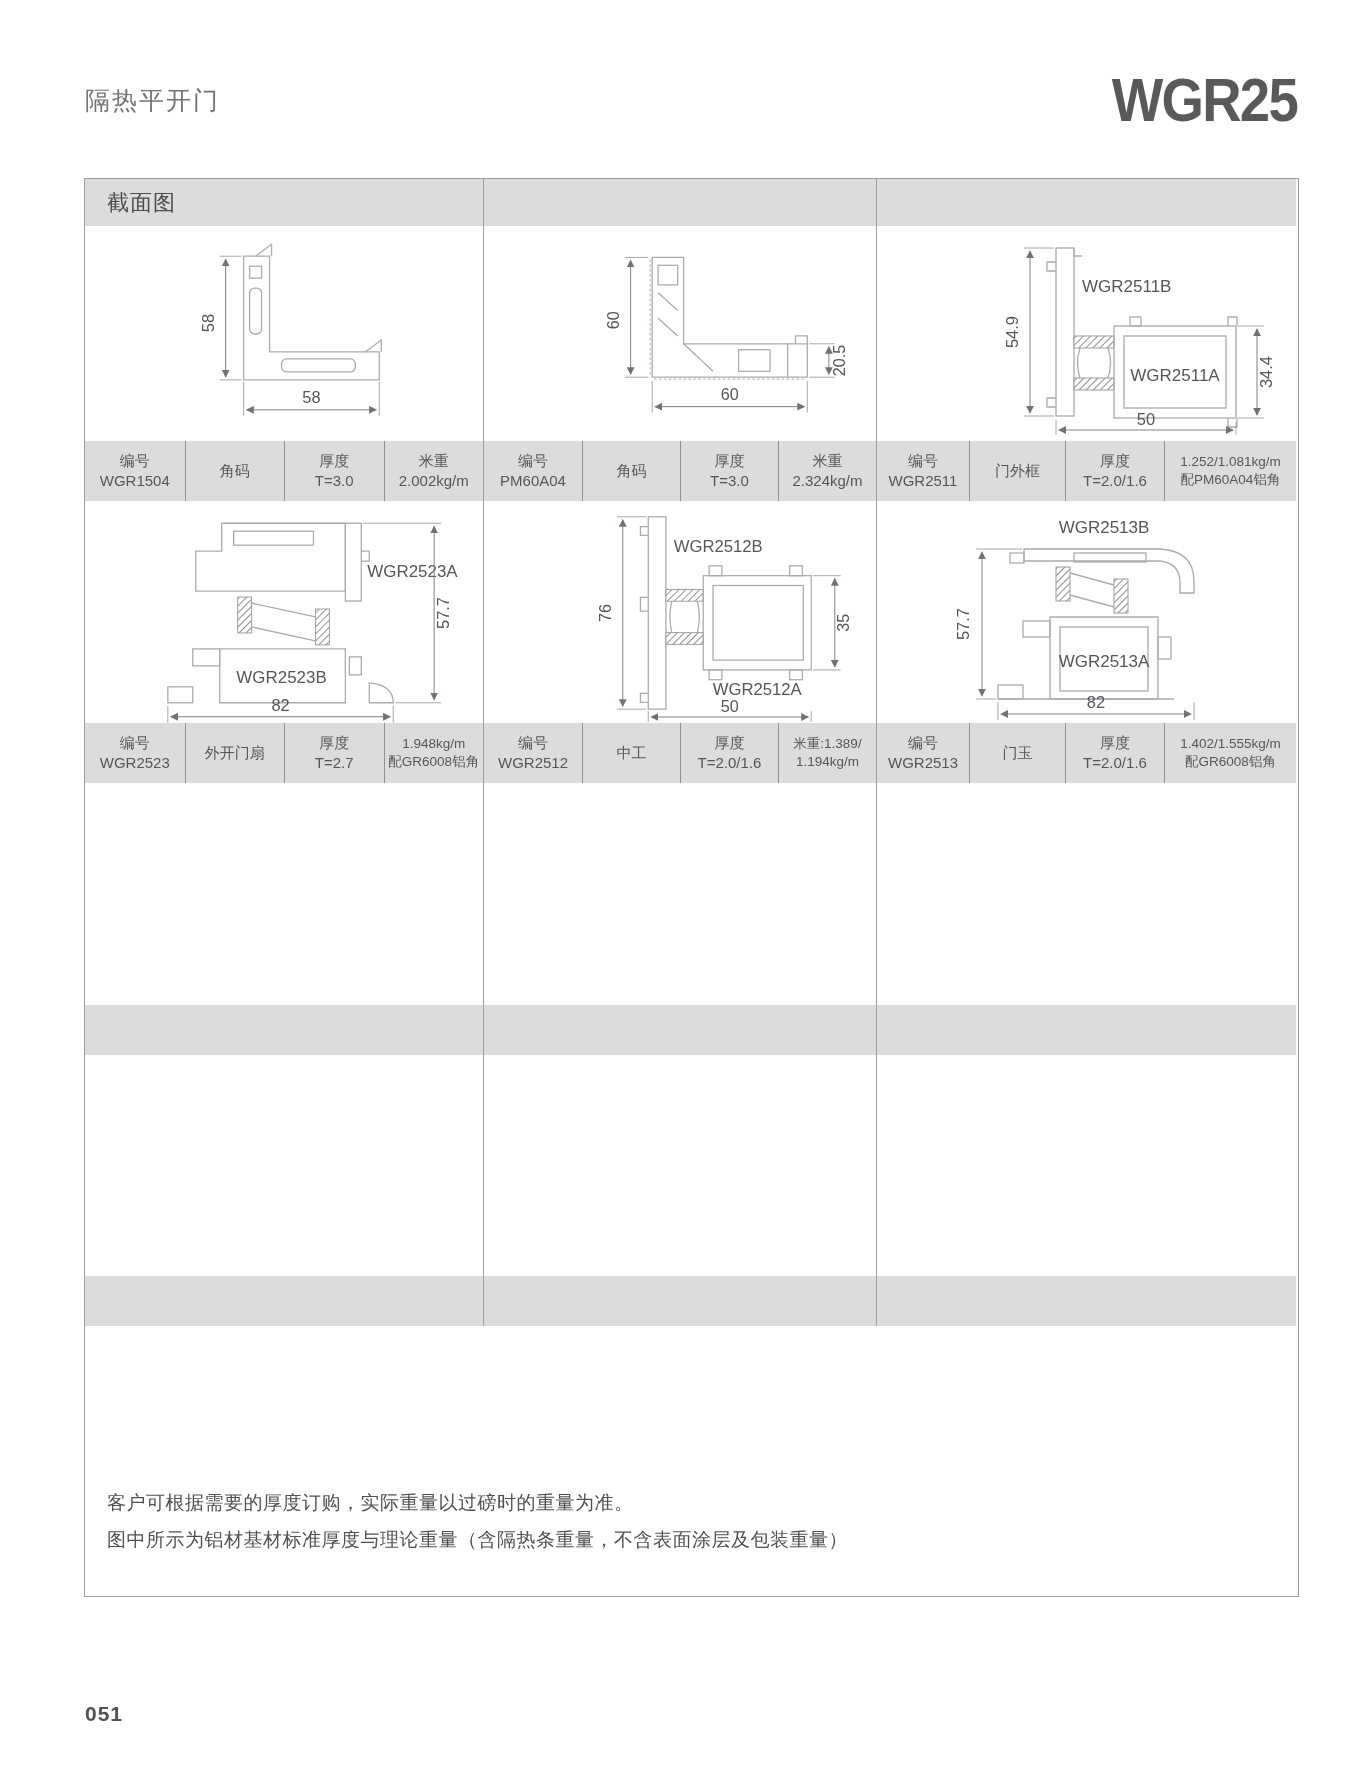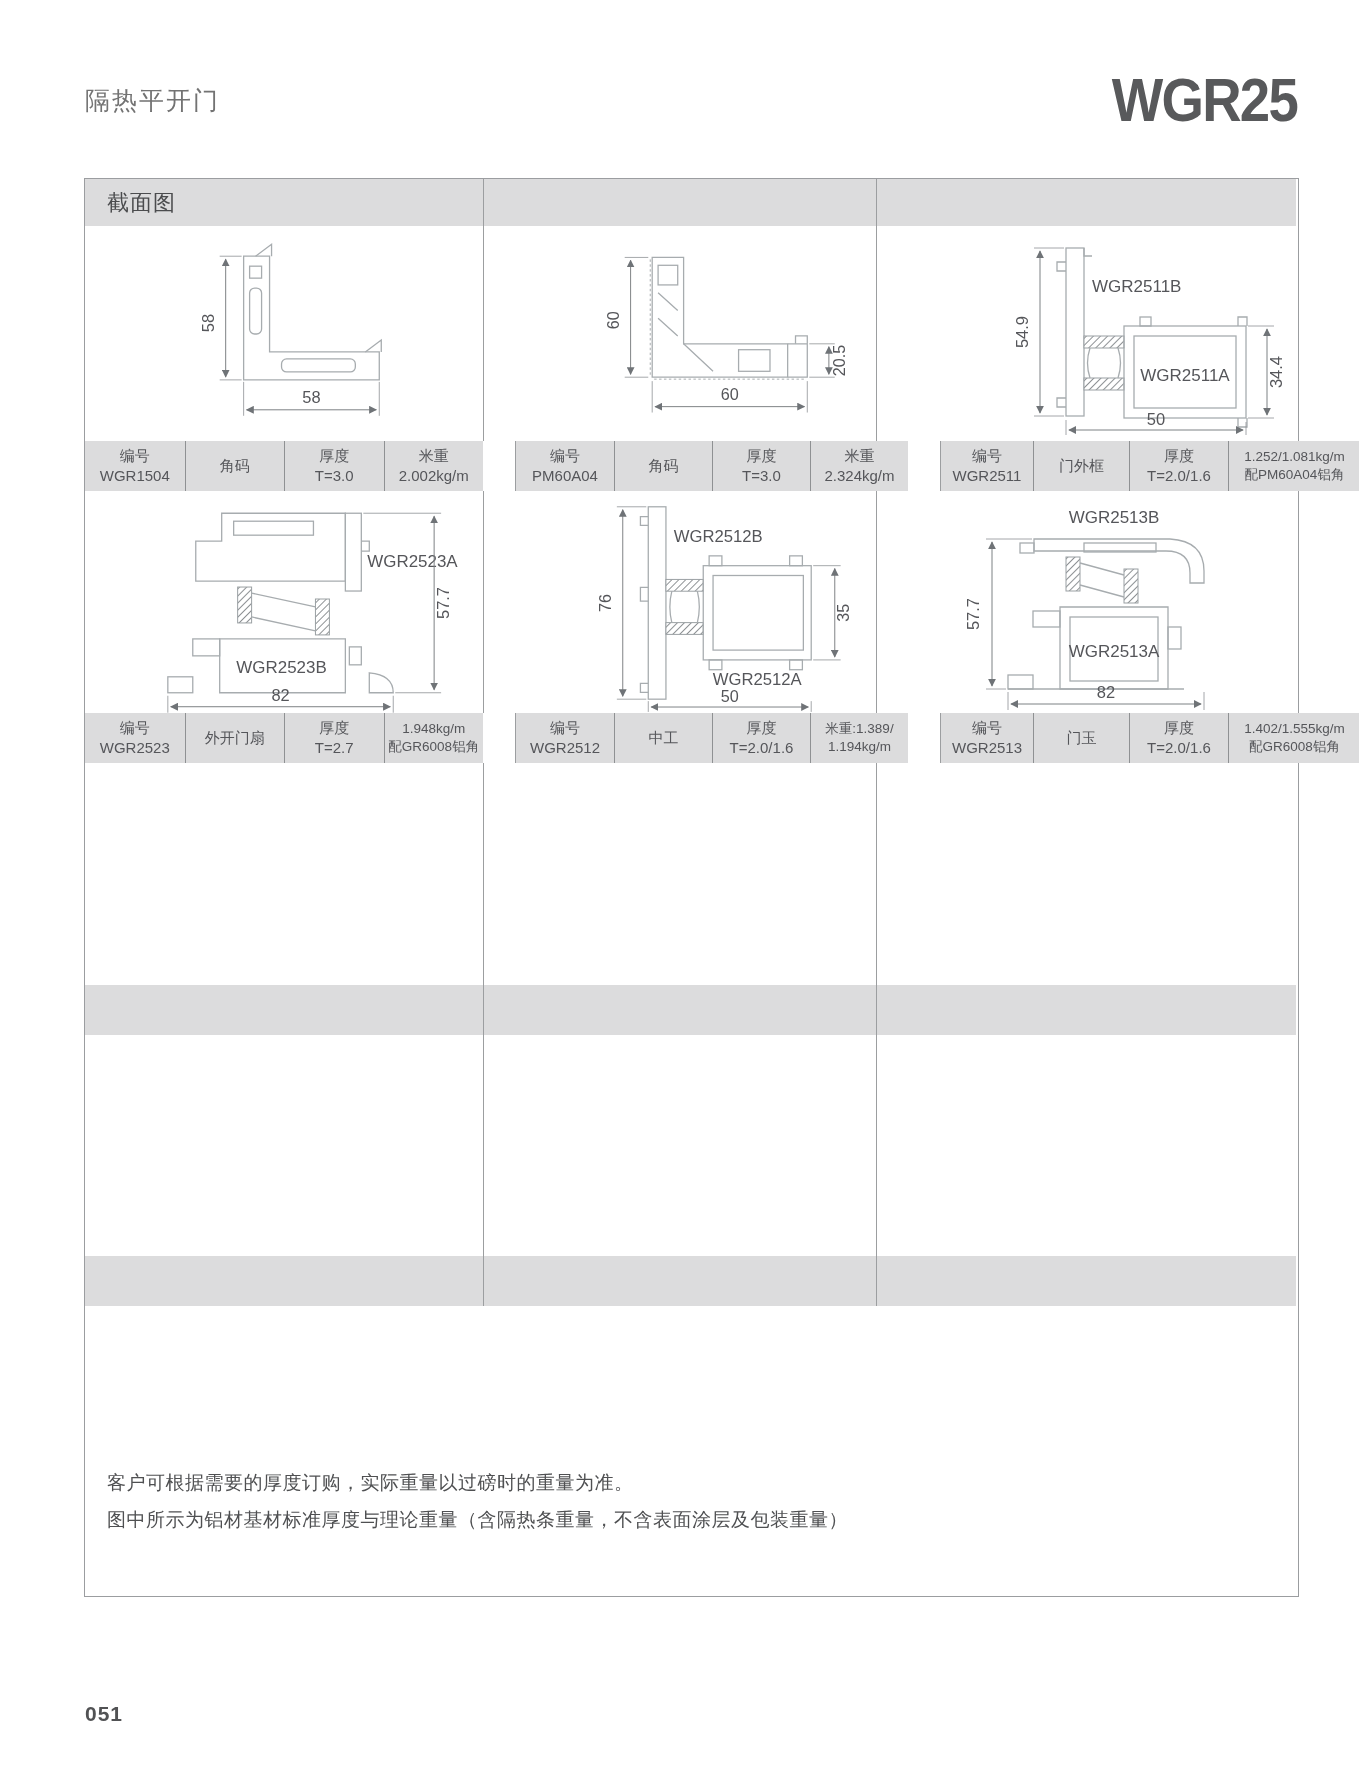--- a/index.html
+++ b/index.html
@@ -26,24 +26,24 @@
     position:absolute; left:84px; top:178px; width:1213px; height:1417px;
     border:1px solid #9b9da0; background:#fff;
   }
   .cols { display:grid; grid-template-columns:398px 393px 420px; }
   .col { position:relative; }
   .col + .col { border-left:1px solid #9c9ea0; }
   .band { background:#dcdcdd; }
   .hdr-row { height:47px; }
   .hdr-row .col { display:flex; align-items:center; }
   .section-header { font-size:22px; color:#4b4c4e; padding-left:22px; letter-spacing:1px; }
-  .diag-row .col { display:flex; align-items:center; justify-content:flex-end; overflow:hidden;padding-left:19px; }
+  .diag-row .col { display:flex; align-items:center; justify-content:center; overflow:hidden;padding-left:19px; }
   .r1 { height:215px; } .r2 { height:222px; }
   .r3 { height:222px; } .r4 { height:221px; }
-  .info-row { height:50px;gap:32px; }
+  .info-row { height:60px; }
   .info-row .col { display:grid; }
   .info-row .c12 { grid-template-columns:1fr 1fr 1fr 1fr; }
   .info-row .c3  { grid-template-columns:92px 96px 99px auto; }
   .icell {
     background:#dcdcdd; display:flex; flex-direction:column;
     align-items:center; justify-content:center; overflow:hidden;
   }
   .icell + .icell { border-left:1px solid #8f9193; }
   .icell .l { display:block; text-align:center; font-size:15px; line-height:20px; color:#55565a; white-space:nowrap; }
   .icell.small .l { font-size:13.5px; line-height:18px; }

